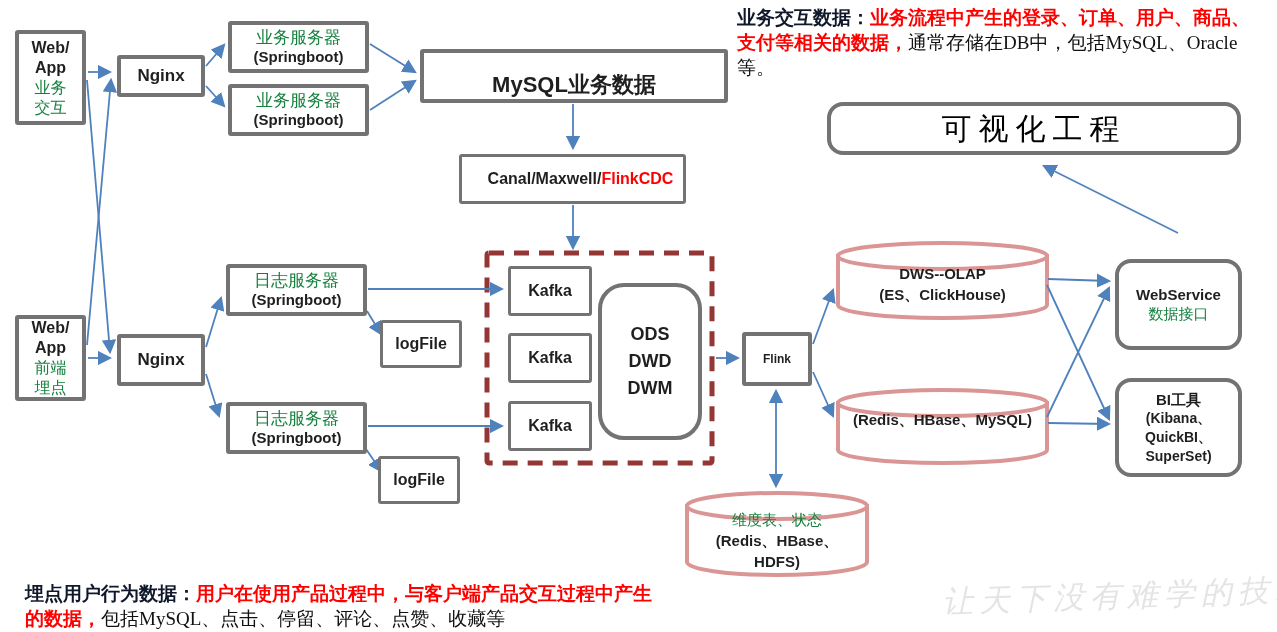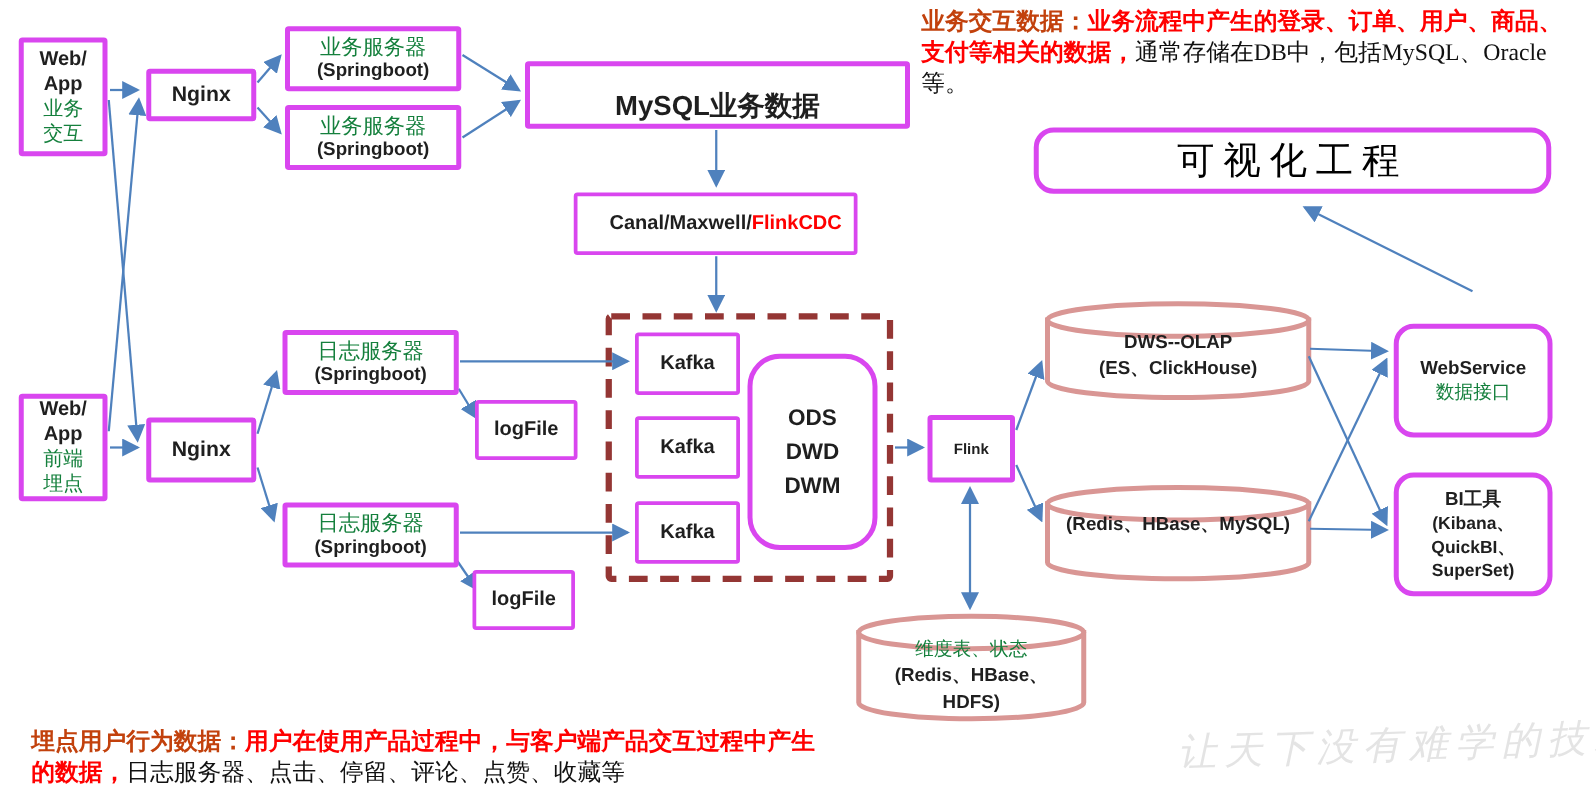--- a/index.html
+++ b/index.html
@@ -1,29 +1,29 @@
 <!DOCTYPE html>
 <html><head>
 <meta charset="utf-8">
 <style>
   html,body{margin:0;padding:0;background:#fff;}
   .stage{position:relative;width:1277px;height:632px;background:#fff;overflow:hidden;
          font-family:"Liberation Sans","DejaVu Sans",sans-serif;}
   svg.layer{position:absolute;left:0;top:0;z-index:1;}
-  .box{position:absolute;box-sizing:border-box;background:#fff;border:4px solid #d946ef;
+  .box{position:absolute;box-sizing:border-box;background:#fff;border:4px solid #737373;
        display:flex;flex-direction:column;align-items:center;justify-content:center;
        text-align:center;border-radius:3px;z-index:2;line-height:1.25;}
   .thin{border-width:3px;}
   .round{border-radius:16px;}
   .lbl-en{font-family:"Liberation Sans","DejaVu Sans",sans-serif;font-weight:600;color:#1f1f1f;}
   .lbl-zh{font-family:Liberation Sans, sans-serif;color:#15803d;}
   .cyl-label{position:absolute;z-index:3;text-align:center;color:#1f1f1f;line-height:1.4;}
   .annot{position:absolute;z-index:4;font-family:"Liberation Serif","DejaVu Serif",serif;
          font-size:19px;line-height:25px;color:#111;}
-  .annot .head{font-weight:bold;color:#c2410c;}
+  .annot .head{font-weight:bold;color:#0f172a;}
   .annot .red{font-weight:bold;color:#ff0000;}
   .vis-title{font-family:"Liberation Serif","DejaVu Serif",serif;font-size:30px;
              letter-spacing:7px;color:#000;}
   .watermark{position:absolute;z-index:0;font-family:"DejaVu Serif","Liberation Serif",serif;
              font-style:italic;font-size:31px;letter-spacing:6px;color:#b9b9b9;opacity:.38;
              transform:rotate(-2deg);white-space:nowrap;}
   .red-inline{color:#ff0000;}
 </style>
 </head>
 <body>
@@ -190,16 +190,16 @@
 
   <div class="box round" style="left:827px;top:102px;width:414px;height:53px;">
     <div class="vis-title">可视化工程</div>
   </div>
 
   <div class="annot" style="left:737px;top:5px;width:526px;">
     <span class="head">业务交互数据：</span><span class="red">业务流程中产生的登录、订单、用户、商品、支付等相关的数据，</span><span>通常存储在DB中，包括MySQL、Oracle等。</span>
   </div>
 
   <div class="annot" style="left:25px;top:581px;width:632px;">
-    <span class="head">埋点用户行为数据：</span><span class="red">用户在使用产品过程中，与客户端产品交互过程中产生的数据，</span><span>日志服务器、点击、停留、评论、点赞、收藏等</span>
+    <span class="head">埋点用户行为数据：</span><span class="red">用户在使用产品过程中，与客户端产品交互过程中产生的数据，</span><span>包括MySQL、点击、停留、评论、点赞、收藏等</span>
   </div>
 
 </div>
 
 </body></html>

